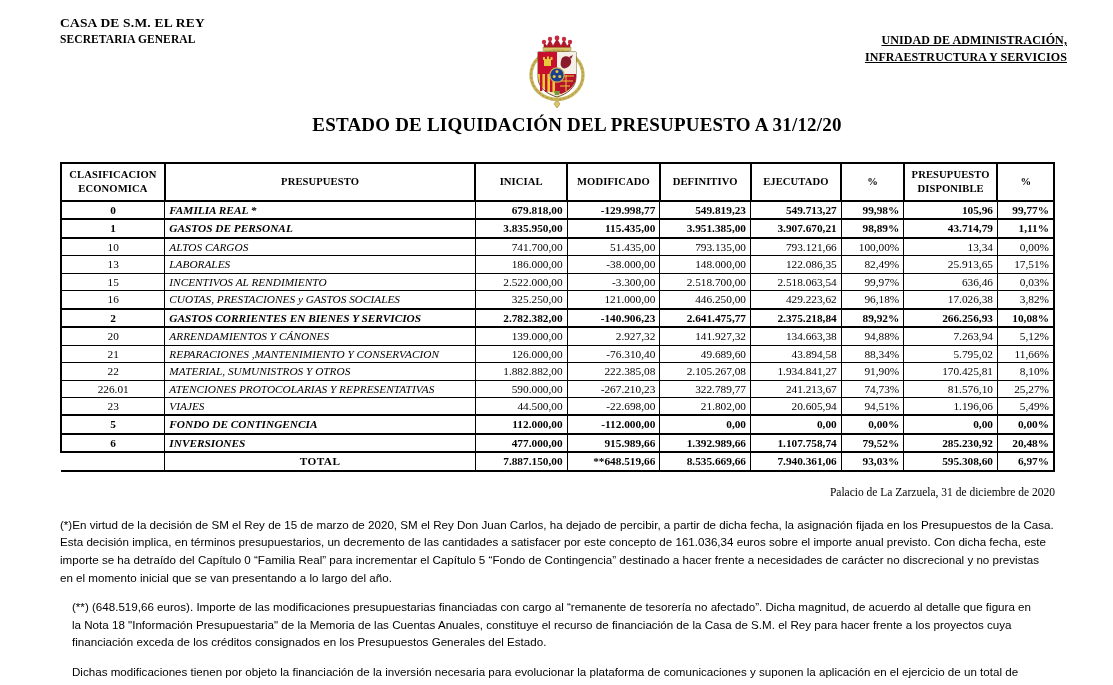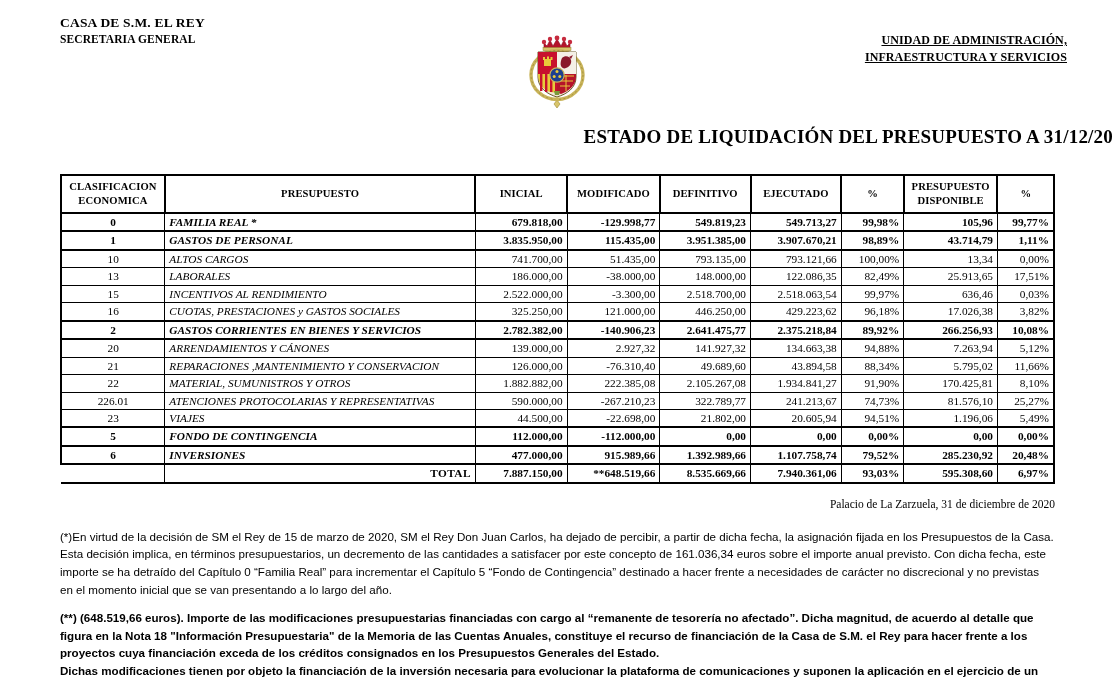--- a/index.html
+++ b/index.html
@@ -58,25 +58,25 @@
     position: absolute;
     left: 50%;
     transform: translateX(-50%);
     top: 34px;
     width: 66px;
     height: 76px;
   }
 
   
   .doc-title {
-    text-align: right;
+    text-align: center;
     font-weight: bold;
     font-size: 19px;
     letter-spacing: 0.2px;
-    margin: 16px 0 0 0;
+    margin: 4px 0 0 0;
     padding-left: 41px;
   }
 
   
   .table-wrap {
     margin: 26px 58px 0 60px;
   }
   table.budget {
     border-collapse: collapse;
     width: 100%;
@@ -105,21 +105,21 @@
   table.budget tbody td.name { text-align: left; font-style: italic; }
   table.budget tbody td.num  { text-align: right; }
 
   tr.lvl1 td { font-weight: bold; }
   tr.lvl1 td.code, tr.lvl1 td.name, tr.lvl1 td.num { border-top: 2px solid #000; border-bottom: 2px solid #000; }
 
   tr.totalrow td { font-weight: bold; border-top: 2px solid #000; border-bottom: 2px solid #000; }
   tr.totalrow td.blankcell {
     border: none;
   }
-  tr.totalrow td.totlabel { text-align: right; letter-spacing: 0.4px; }
+  tr.totalrow td.totlabel { text-align: center; letter-spacing: 0.4px; }
 
   
   table.budget tbody td:first-child { border-left: 2px solid #000; }
   table.budget tbody td:last-child  { border-right: 2px solid #000; }
   table.budget tbody tr:first-child td { border-top: 2px solid #000; }
   table.budget tbody tr:last-child td  { border-bottom: 2px solid #000; }
   table.budget tbody tr.totalrow td.blankcell { border-left: none; }
 
   
   .place-date {
@@ -133,22 +133,21 @@
     margin: 18px 58px 0 60px;
     font-family: "Liberation Sans", sans-serif;
     font-size: 11.6px;
     line-height: 1.52;
     text-align: left;
   }
   .notes p {
     margin: 12px 0 11px 0;
   }
   .notes p.tight {
-    margin: 0;
-    font-weight: bold;
+    margin: 12px;
   }
 </style>
 </head>
 <body>
 
 <div class="page-header">
 
   <div class="hdr-left">
     <div class="line1">CASA DE S.M. EL REY</div>
     <div class="line2">SECRETARIA GENERAL</div>

